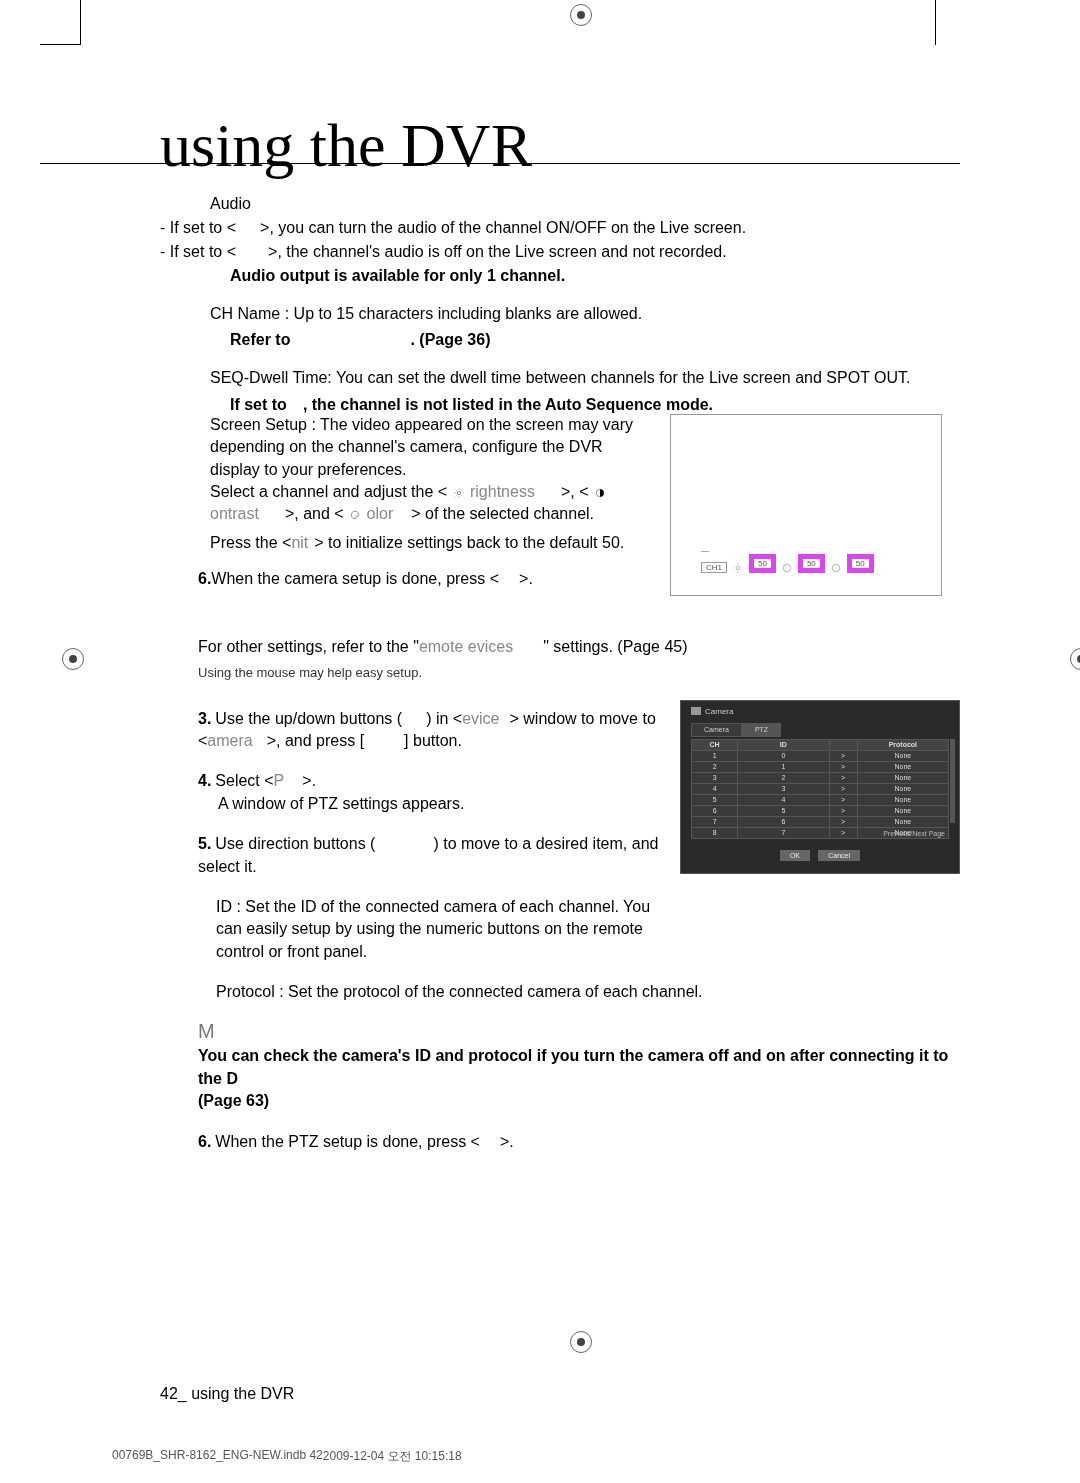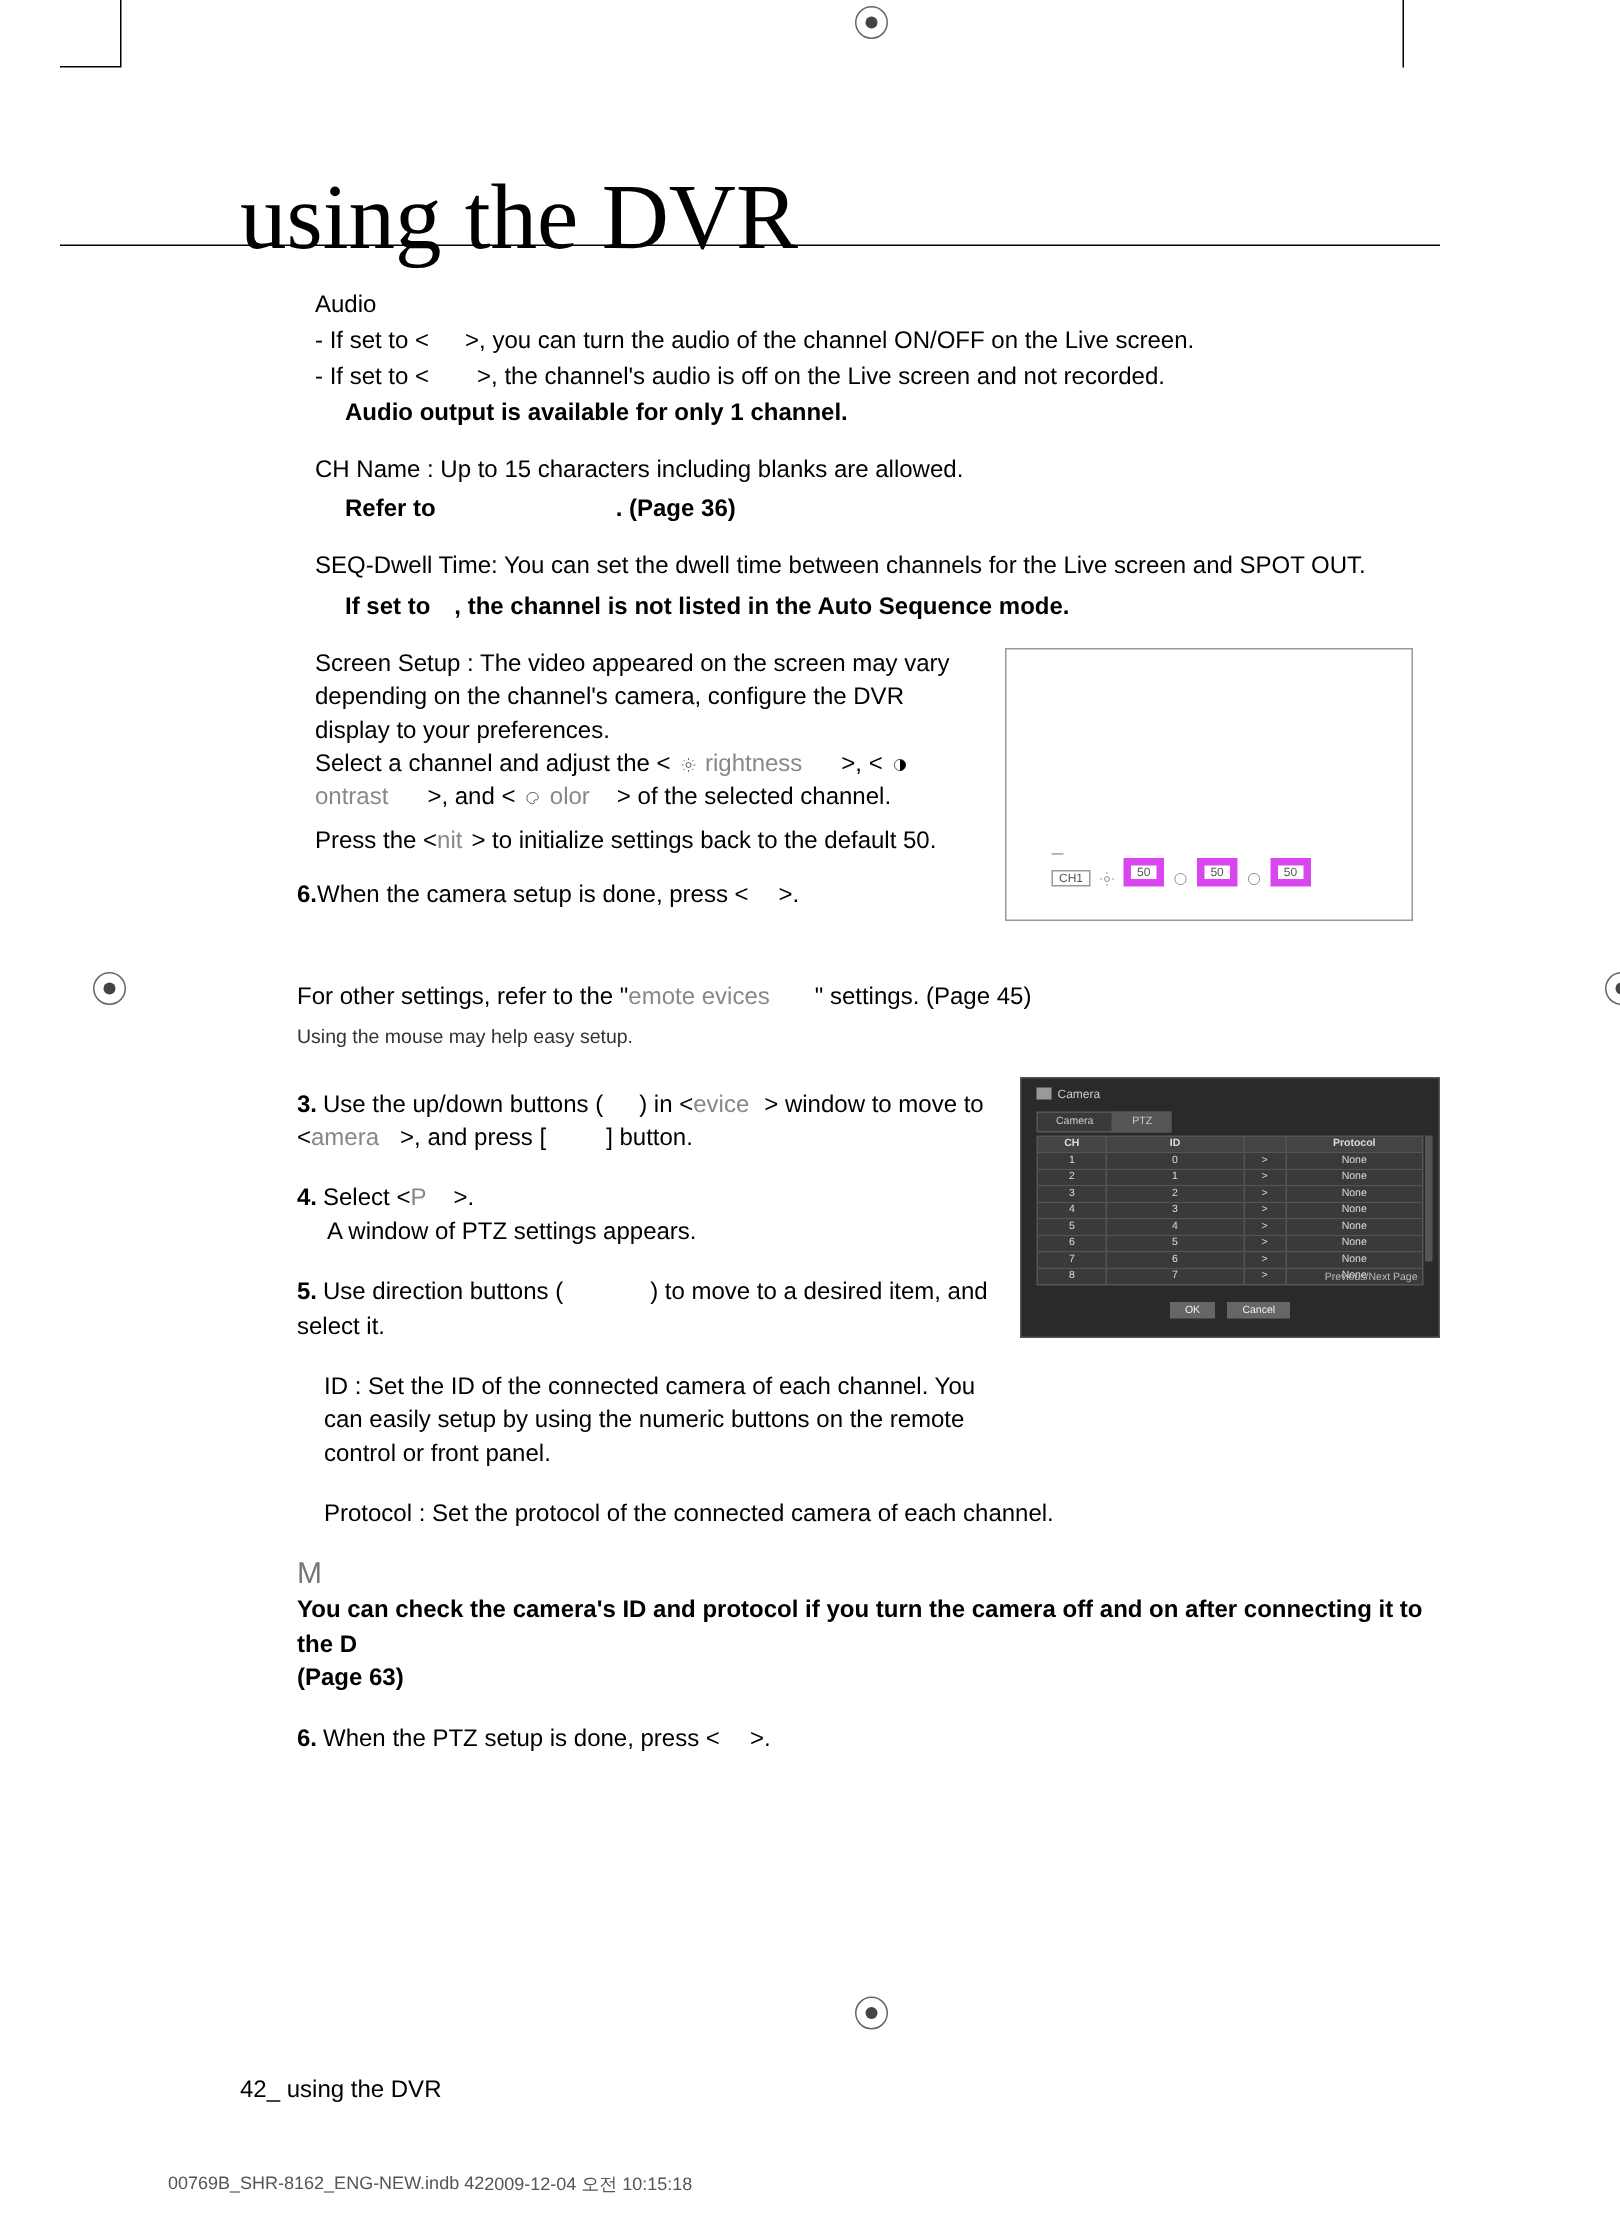--- a/index.html
+++ b/index.html
@@ -11,26 +11,26 @@
   .registration{position:absolute;width:20px;height:20px;border-radius:50%;border:1px solid #666;display:flex;align-items:center;justify-content:center}
   .registration .inner{width:8px;height:8px;background:#444;border-radius:50%}
   .registration.top{top:4px;left:530px}
   .registration.left{top:648px;left:22px}
   .registration.right{top:648px;left:1030px}
   .registration.bottom{top:1331px;left:530px}
   .content{position:absolute;top:110px;left:120px;right:80px}
   .title{font-family:"Times New Roman",Times,serif;font-size:62px;font-weight:200;letter-spacing:0px}
   .title-rule{position:absolute;top:163px;left:0;right:80px;border-bottom:1px solid #000}
   .audio-head{margin-top:25px;margin-left:50px;font-size:16px}
-  .bullet-line{margin-top:6px;margin-left:50px;font-size:16px}
+  .bullet-line{margin-top:6px;font-size:16px}
   .bold{font-weight:bold}
   .indent{margin-left:70px}
   .para{margin-top:18px;margin-left:50px;font-size:16px;line-height:1.4}
   .gray{color:#888}
-  .two-col{display:flex;margin-top:18px}
+  .two-col{display:flex;}
   .col-text{flex:1;margin-left:50px;font-size:16px;line-height:1.4;max-width:440px}
   .col-fig{margin-left:20px}
   .ss-preview{width:270px;height:180px;border:1px solid #999;background:#fff;position:relative;font-size:8px;color:#555}
   .ss-row{position:absolute;bottom:22px;left:30px;right:30px;display:flex;align-items:flex-end;height:14px;font-size:8px}
   .ss-ch{border:1px solid #999;padding:0 4px;margin-right:4px}
   .ss-val{border:5px solid #d946ef;padding:0 4px;margin:0 4px}
   .ss-dash{position:absolute;bottom:40px;left:30px}
   .step{margin-top:18px;margin-left:38px;font-size:16px;line-height:1.4}
   .step b{font-weight:bold;margin-right:4px}
   .subhead{margin-top:50px;margin-left:38px;font-size:18px;color:#333}

